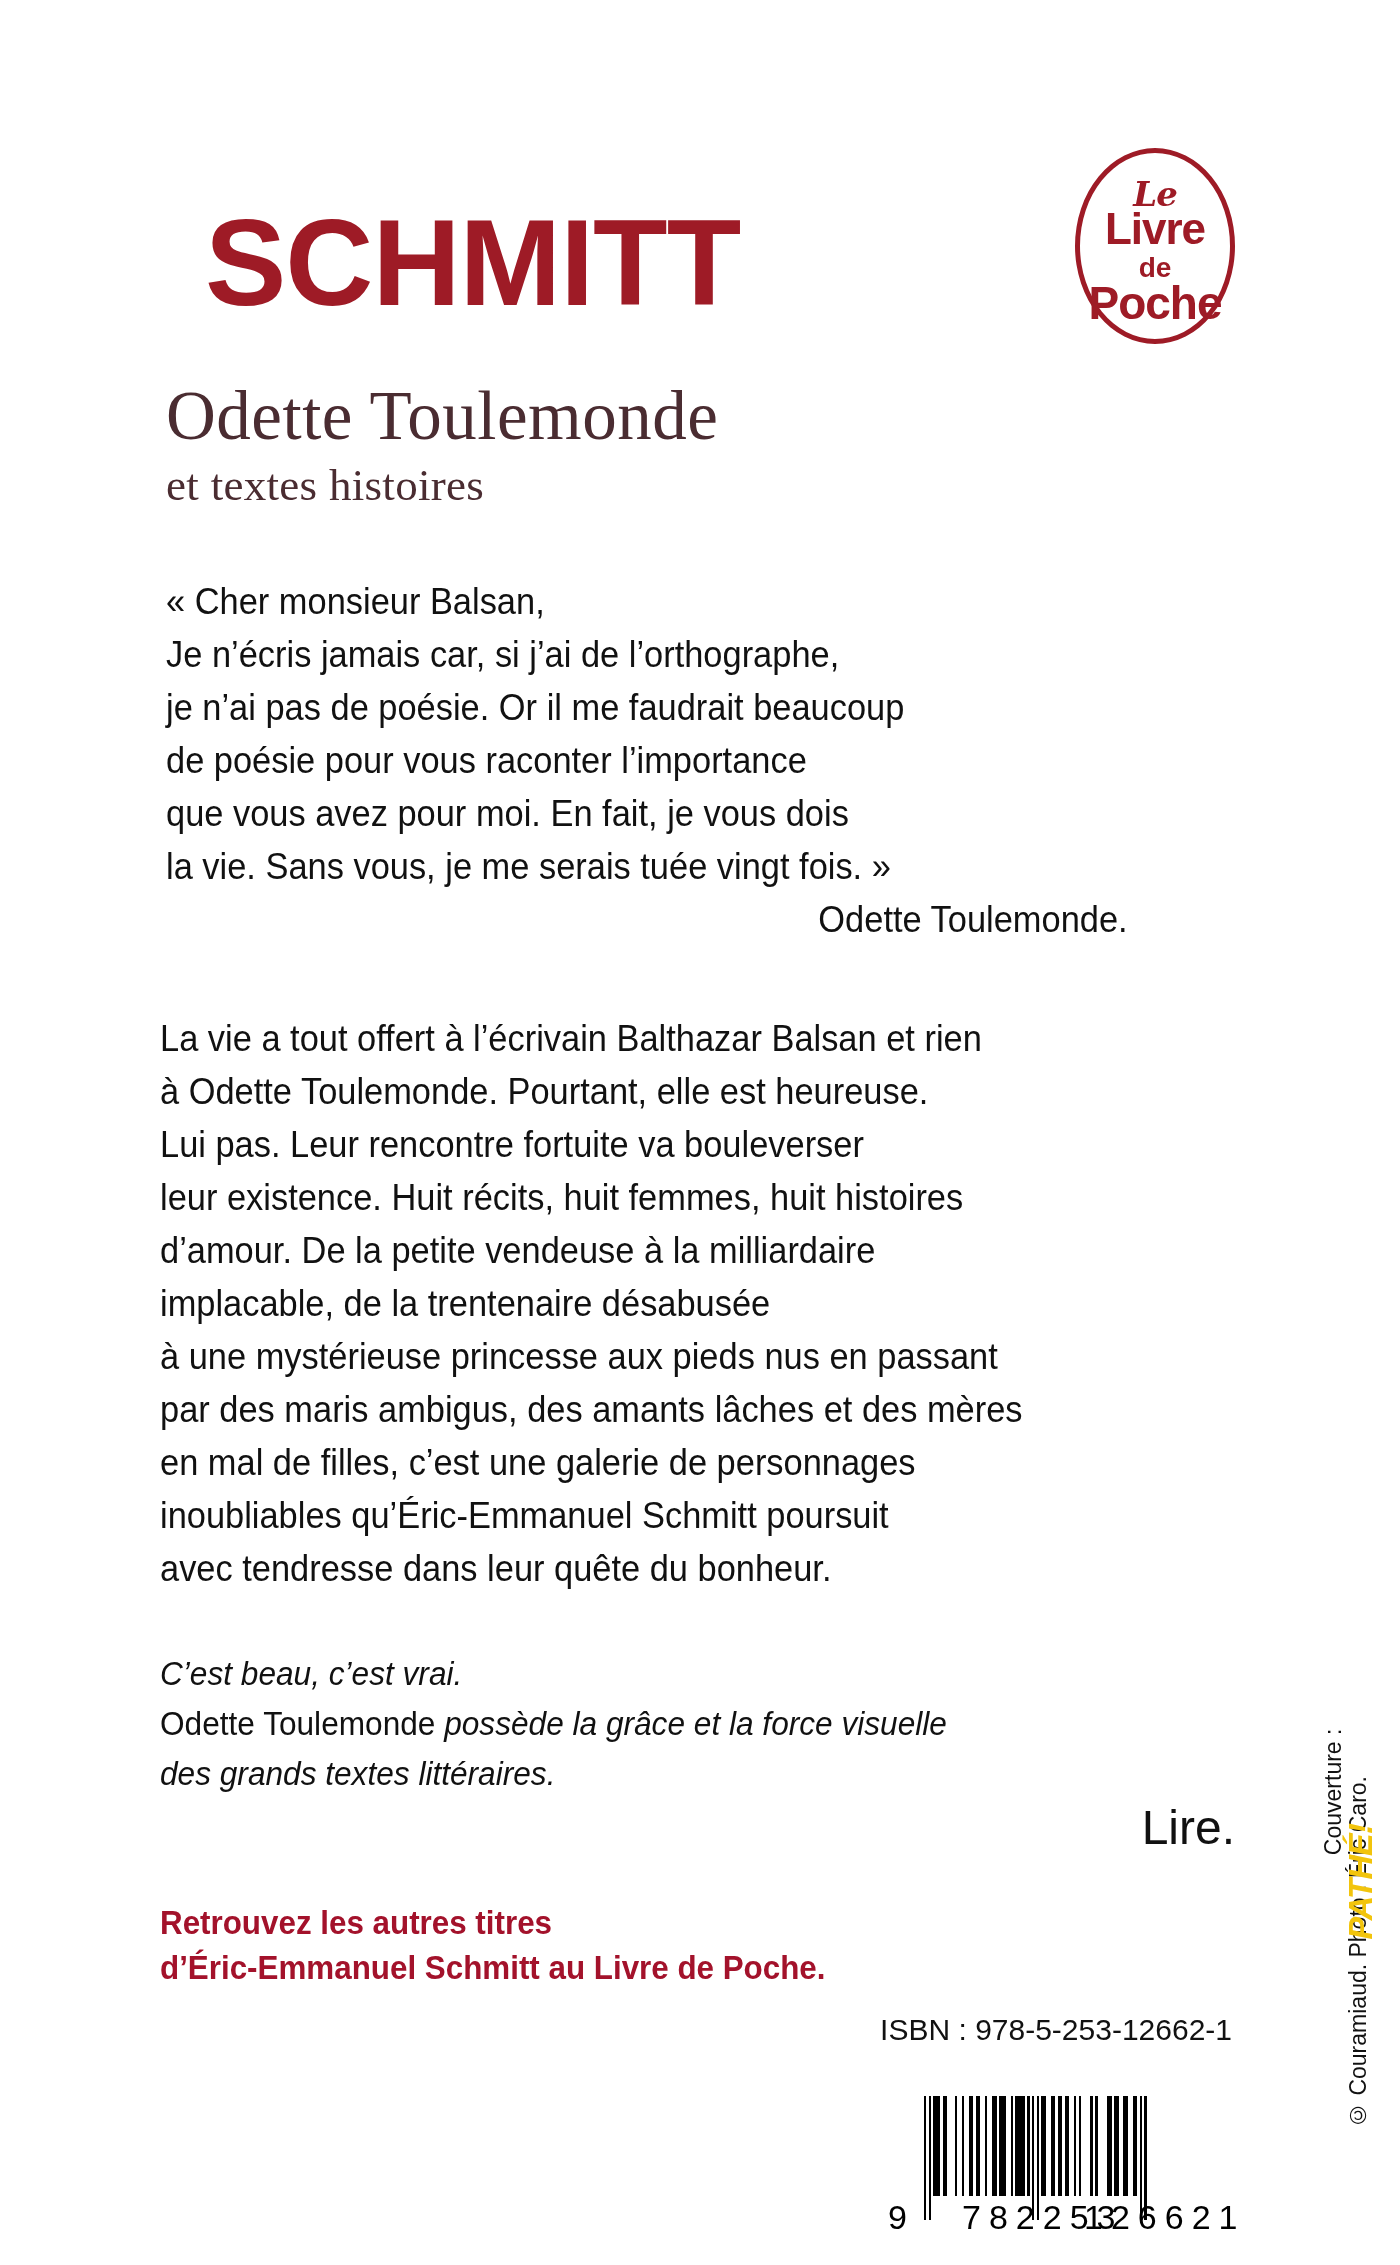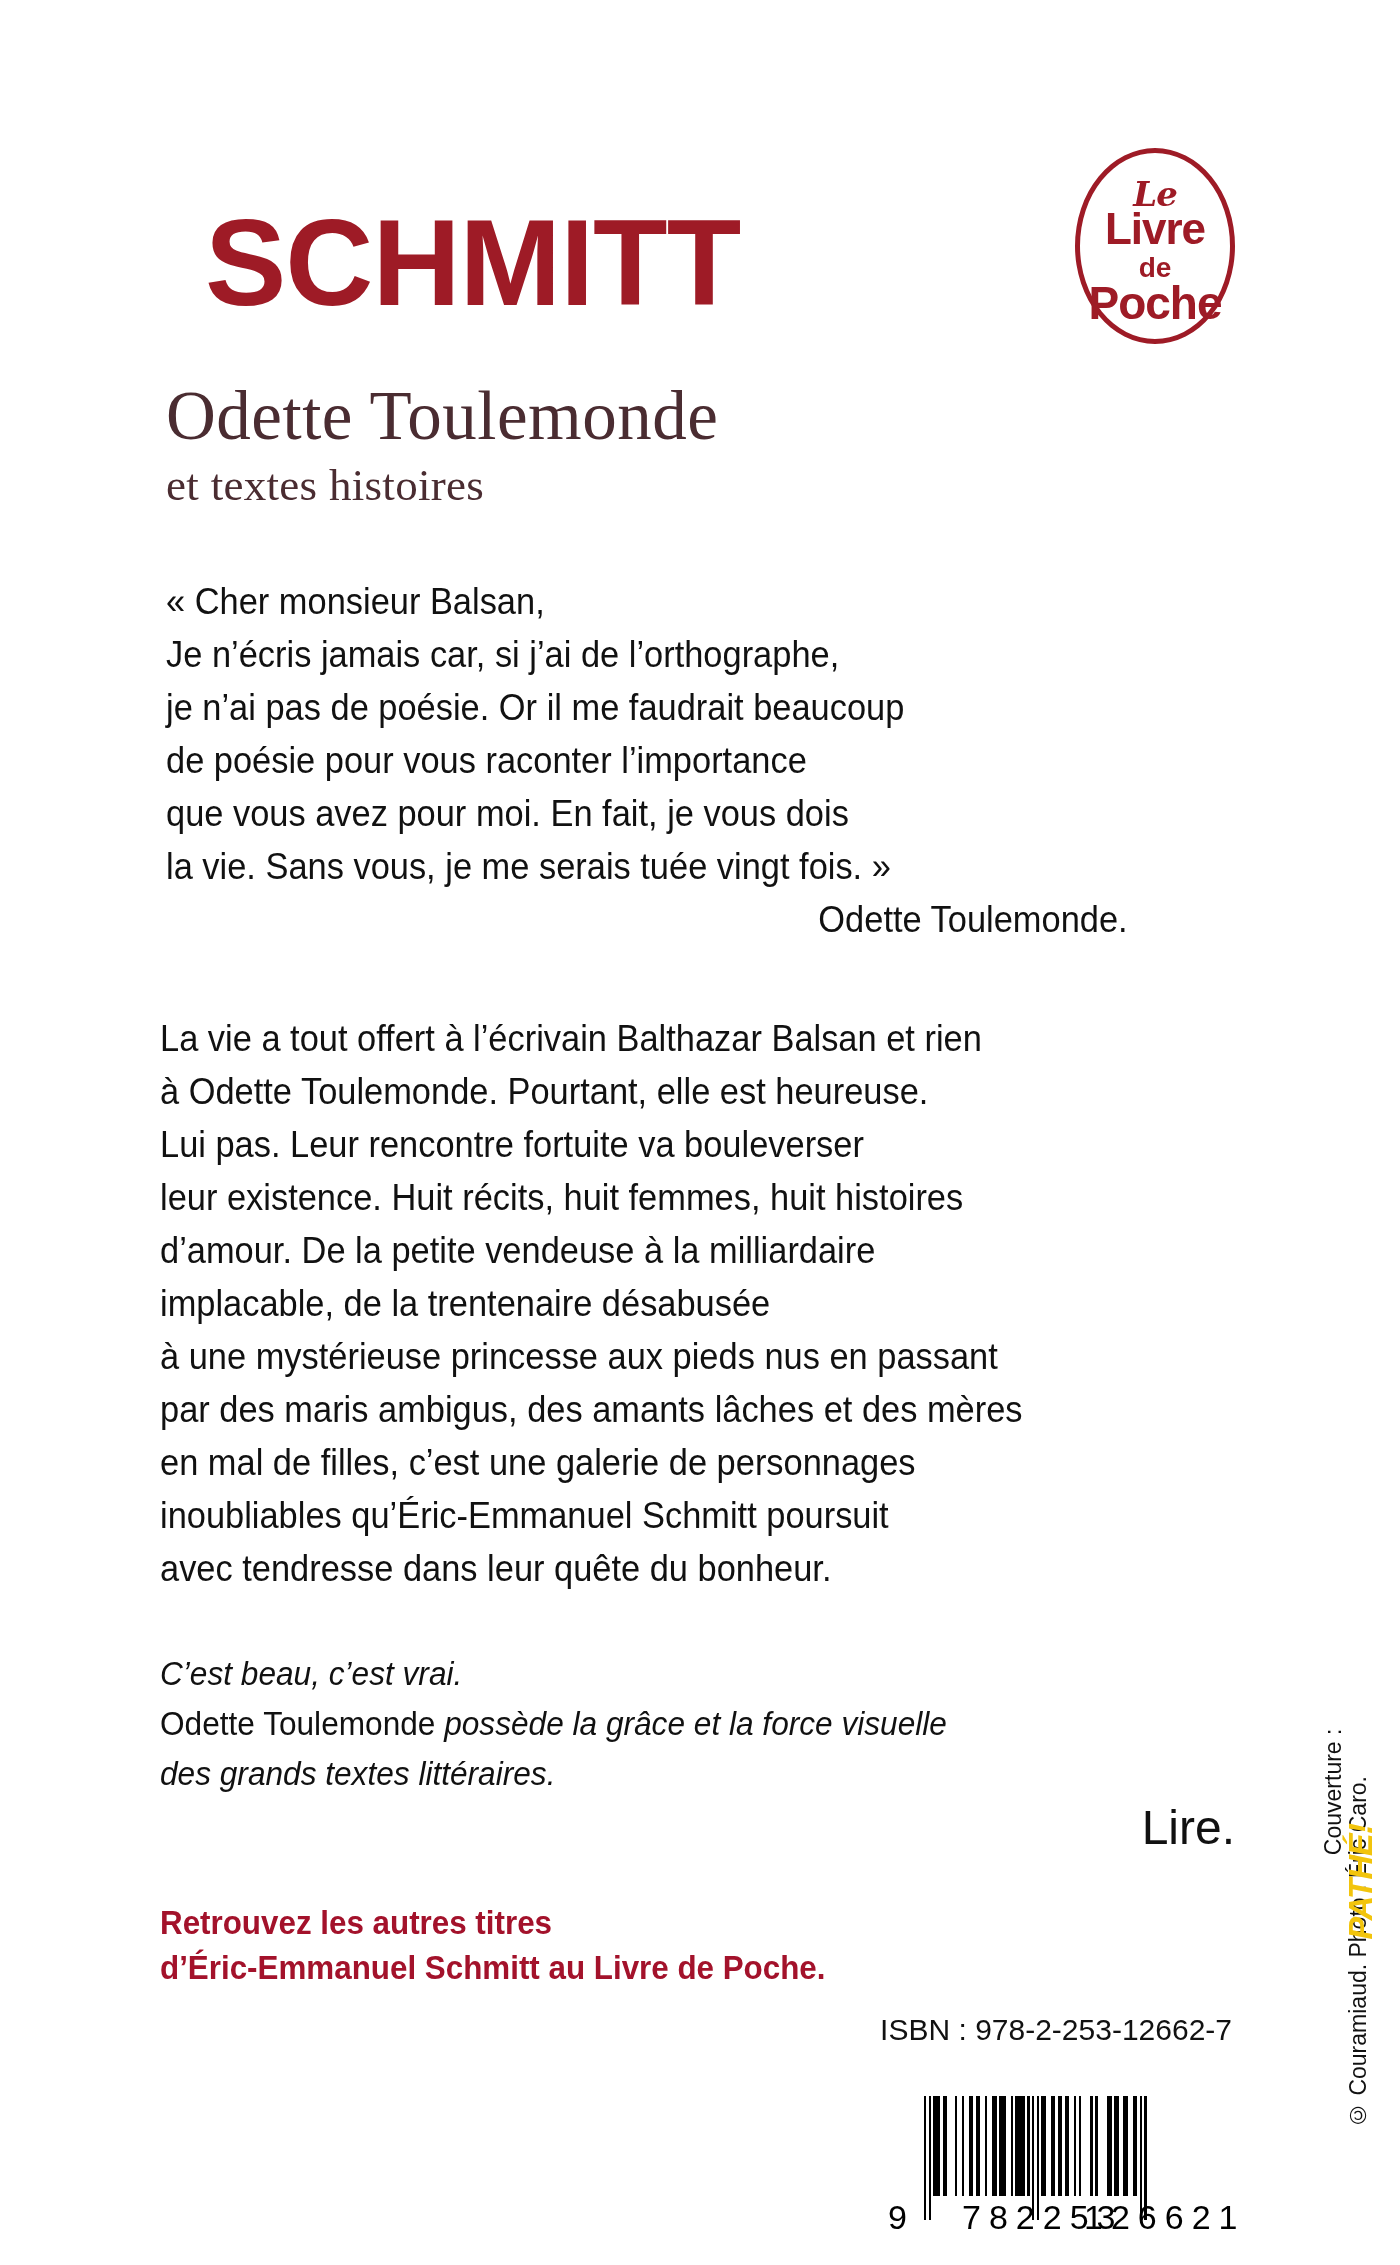--- a/index.html
+++ b/index.html
@@ -348,21 +348,21 @@
     <span class="ln">des grands textes littéraires.</span>
   </div>
   <div class="review-source">Lire.</div>
 
   <div class="promo">
     <span class="ln">Retrouvez les autres titres</span>
     <span class="ln">d’Éric-Emmanuel Schmitt au Livre de Poche.</span>
   </div>
 
   <div class="codes">
-    <span class="ln">ISBN : 978-2-253-12662-7</span>
+    <span class="ln">ISBN : 978-5-253-12662-1</span>
   </div>
 
   <div class="barcode-wrap">
     <div class="barcode-bars" id="bars">
         <i class="tall" style="width: 2.35px; margin-right: 0px;"></i>
         <i style="width: 2.35px; background: transparent; margin-right: 0px;"></i>
         <i class="tall" style="width: 2.35px; margin-right: 0px;"></i>
         <i style="width: 2.35px; background: transparent; margin-right: 0px;"></i>
         <i style="width: 7.05px; margin-right: 0px;"></i>
         <i style="width: 2.35px; background: transparent; margin-right: 0px;"></i>

